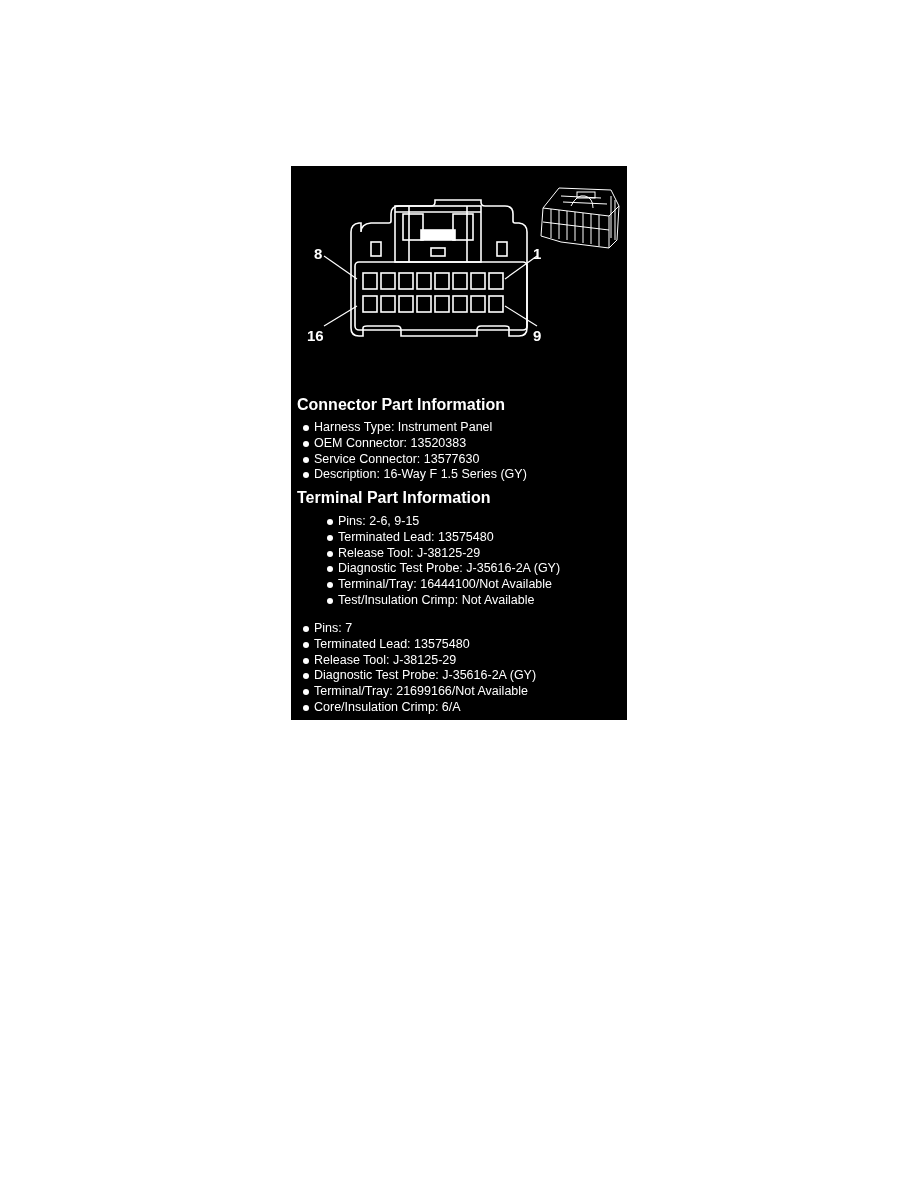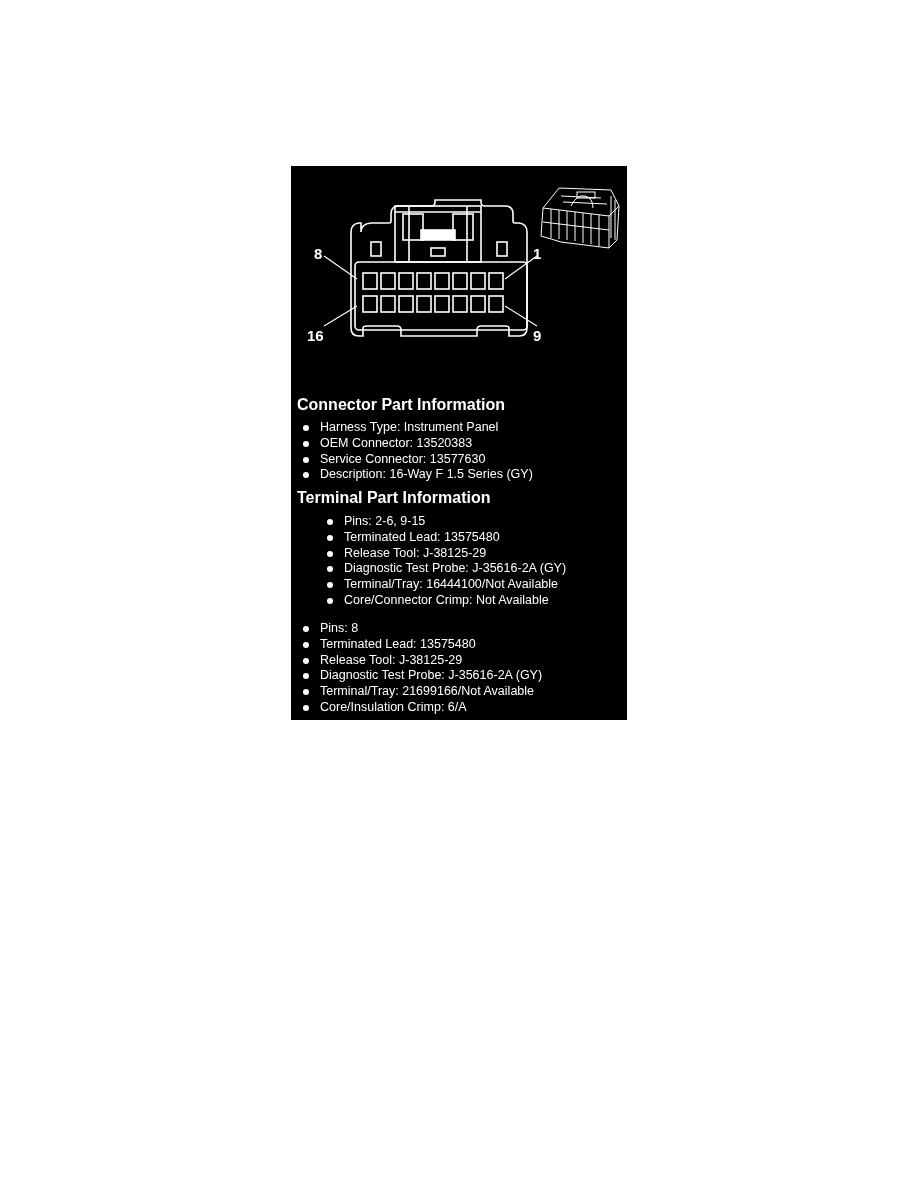--- a/index.html
+++ b/index.html
@@ -1,21 +1,21 @@
 <!DOCTYPE html>
 <html><head>
 <meta charset="utf-8">
 <style>
   html, body { margin: 0; padding: 0; background: #ffffff; }
   body { width: 918px; height: 1188px; position: relative; overflow: hidden; font-family: "Liberation Sans", sans-serif; }
   .panel { position: absolute; left: 291px; top: 166px; width: 336px; height: 554px; background: #000000; color: #ffffff; }
   .diagram { position: absolute; left: 0; top: 0; width: 336px; height: 220px; }
   .section-title { position: absolute; left: 6px; font-size: 16px; font-weight: bold; color: #ffffff; white-space: nowrap; }
   .list { position: absolute; left: 0; margin: 0; padding: 0; list-style: none; }
-  .list li { position: relative; height: 15.8px; line-height: 15.8px; font-size: 12.5px; padding-left: 29px; color: #ffffff; white-space: nowrap; }
+  .list li { position: relative; height: 15.8px; line-height: 15.8px; font-size: 12.5px; padding-left: 23px; color: #ffffff; white-space: nowrap; }
   .list li .bullet { position: absolute; left: 12px; top: 5px; width: 6px; height: 6px; border-radius: 50%; background: #ffffff; }
 </style>
 </head>
 <body>
 
 <div class="panel">
 
   <svg class="diagram" viewBox="0 0 336 220" width="336" height="220">
 
     <g stroke="#ffffff" stroke-width="1" fill="none">
@@ -97,24 +97,24 @@
     <li><span class="bullet"></span><span>Description: 16-Way F 1.5 Series (GY)</span></li>
   </ul>
 
   <div class="section-title" style="top:323px;">Terminal Part Information</div>
   <ul class="list" style="top:348px;margin-left:24px;">
     <li><span class="bullet"></span><span>Pins: 2-6, 9-15</span></li>
     <li><span class="bullet"></span><span>Terminated Lead: 13575480</span></li>
     <li><span class="bullet"></span><span>Release Tool: J-38125-29</span></li>
     <li><span class="bullet"></span><span>Diagnostic Test Probe: J-35616-2A (GY)</span></li>
     <li><span class="bullet"></span><span>Terminal/Tray: 16444100/Not Available</span></li>
-    <li><span class="bullet"></span><span>Core/Connector Crimp: Not Available</span></li>
+    <li><span class="bullet"></span><span>Test/Insulation Crimp: Not Available</span></li>
   </ul>
 
   <ul class="list" style="top:455px;">
-    <li><span class="bullet"></span><span>Pins: 8</span></li>
+    <li><span class="bullet"></span><span>Pins: 7</span></li>
     <li><span class="bullet"></span><span>Terminated Lead: 13575480</span></li>
     <li><span class="bullet"></span><span>Release Tool: J-38125-29</span></li>
     <li><span class="bullet"></span><span>Diagnostic Test Probe: J-35616-2A (GY)</span></li>
     <li><span class="bullet"></span><span>Terminal/Tray: 21699166/Not Available</span></li>
     <li><span class="bullet"></span><span>Core/Insulation Crimp: 6/A</span></li>
   </ul>
 </div>
 
 </body></html>

